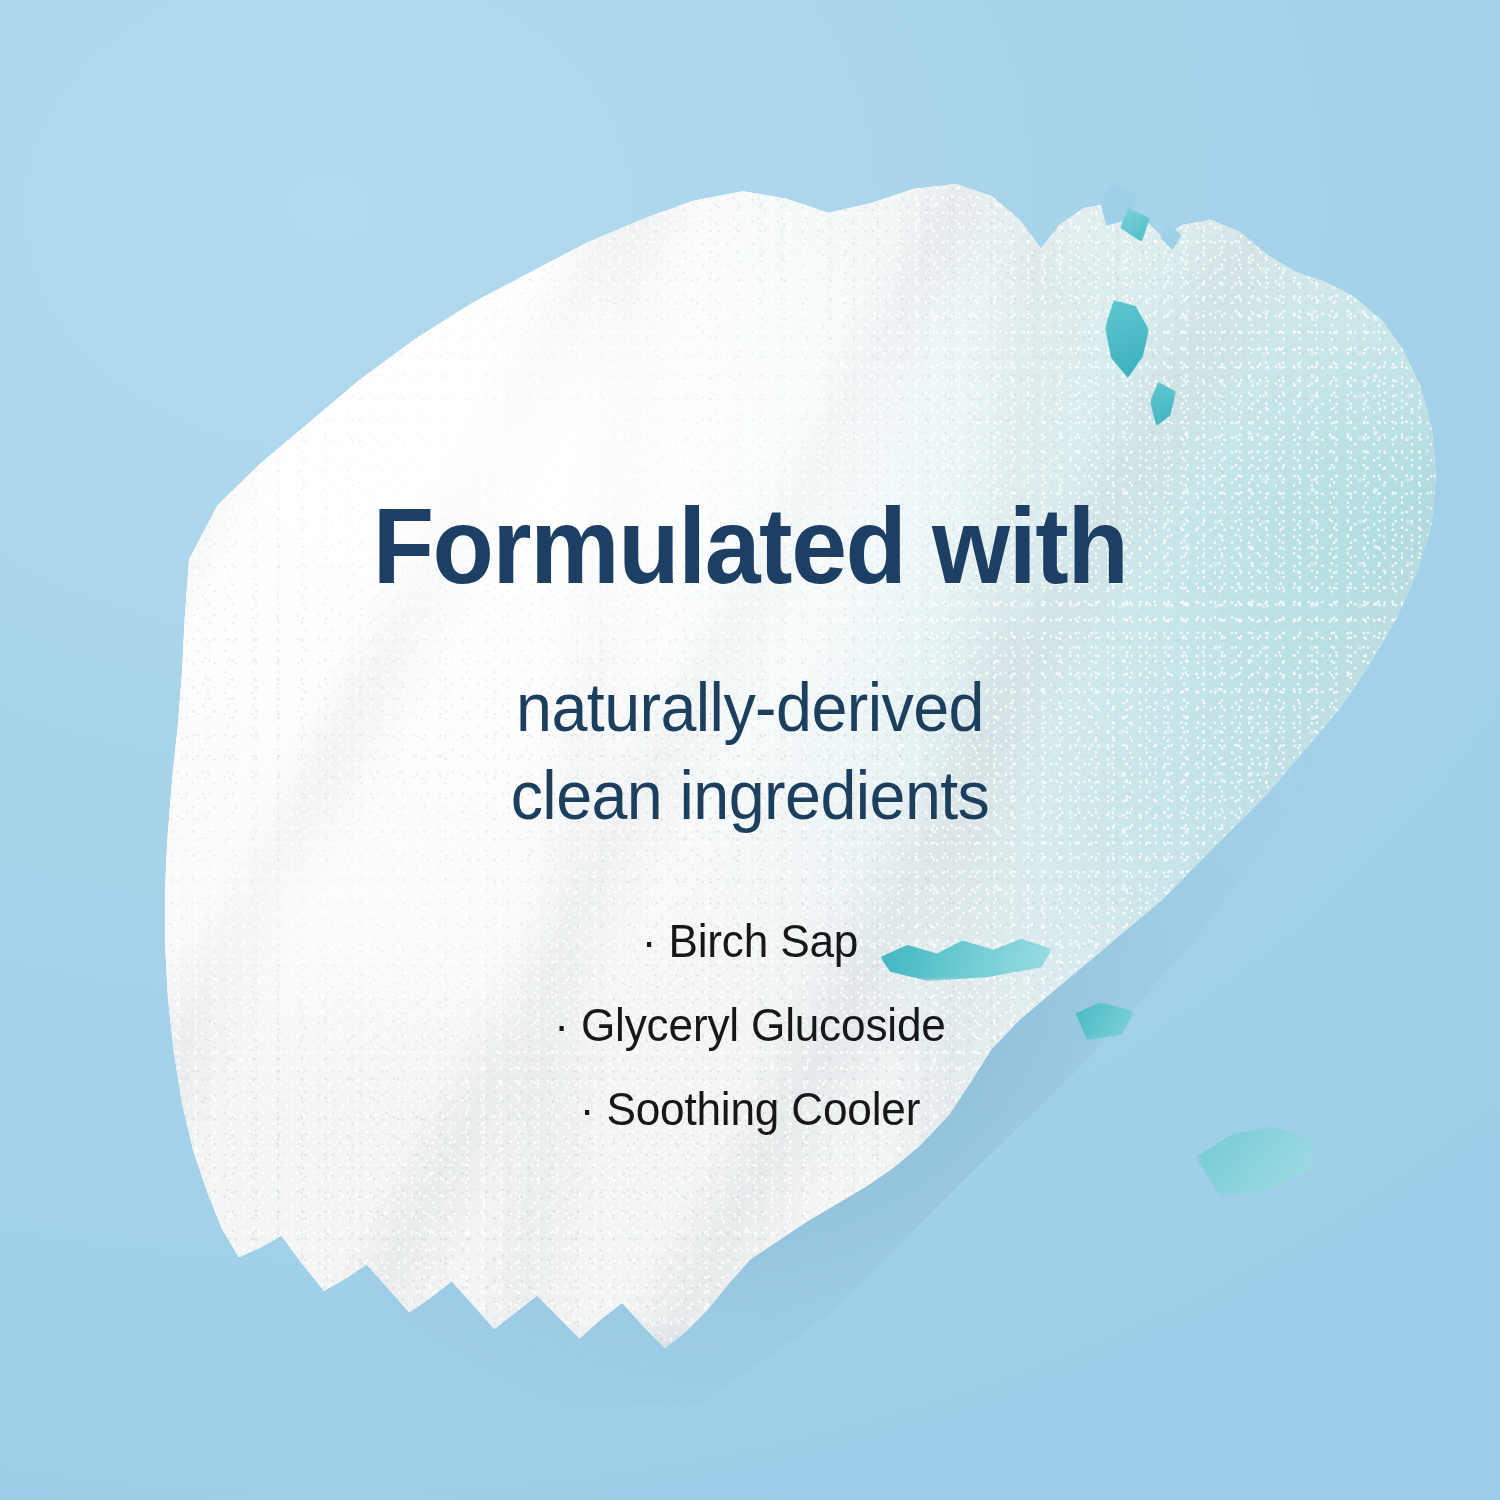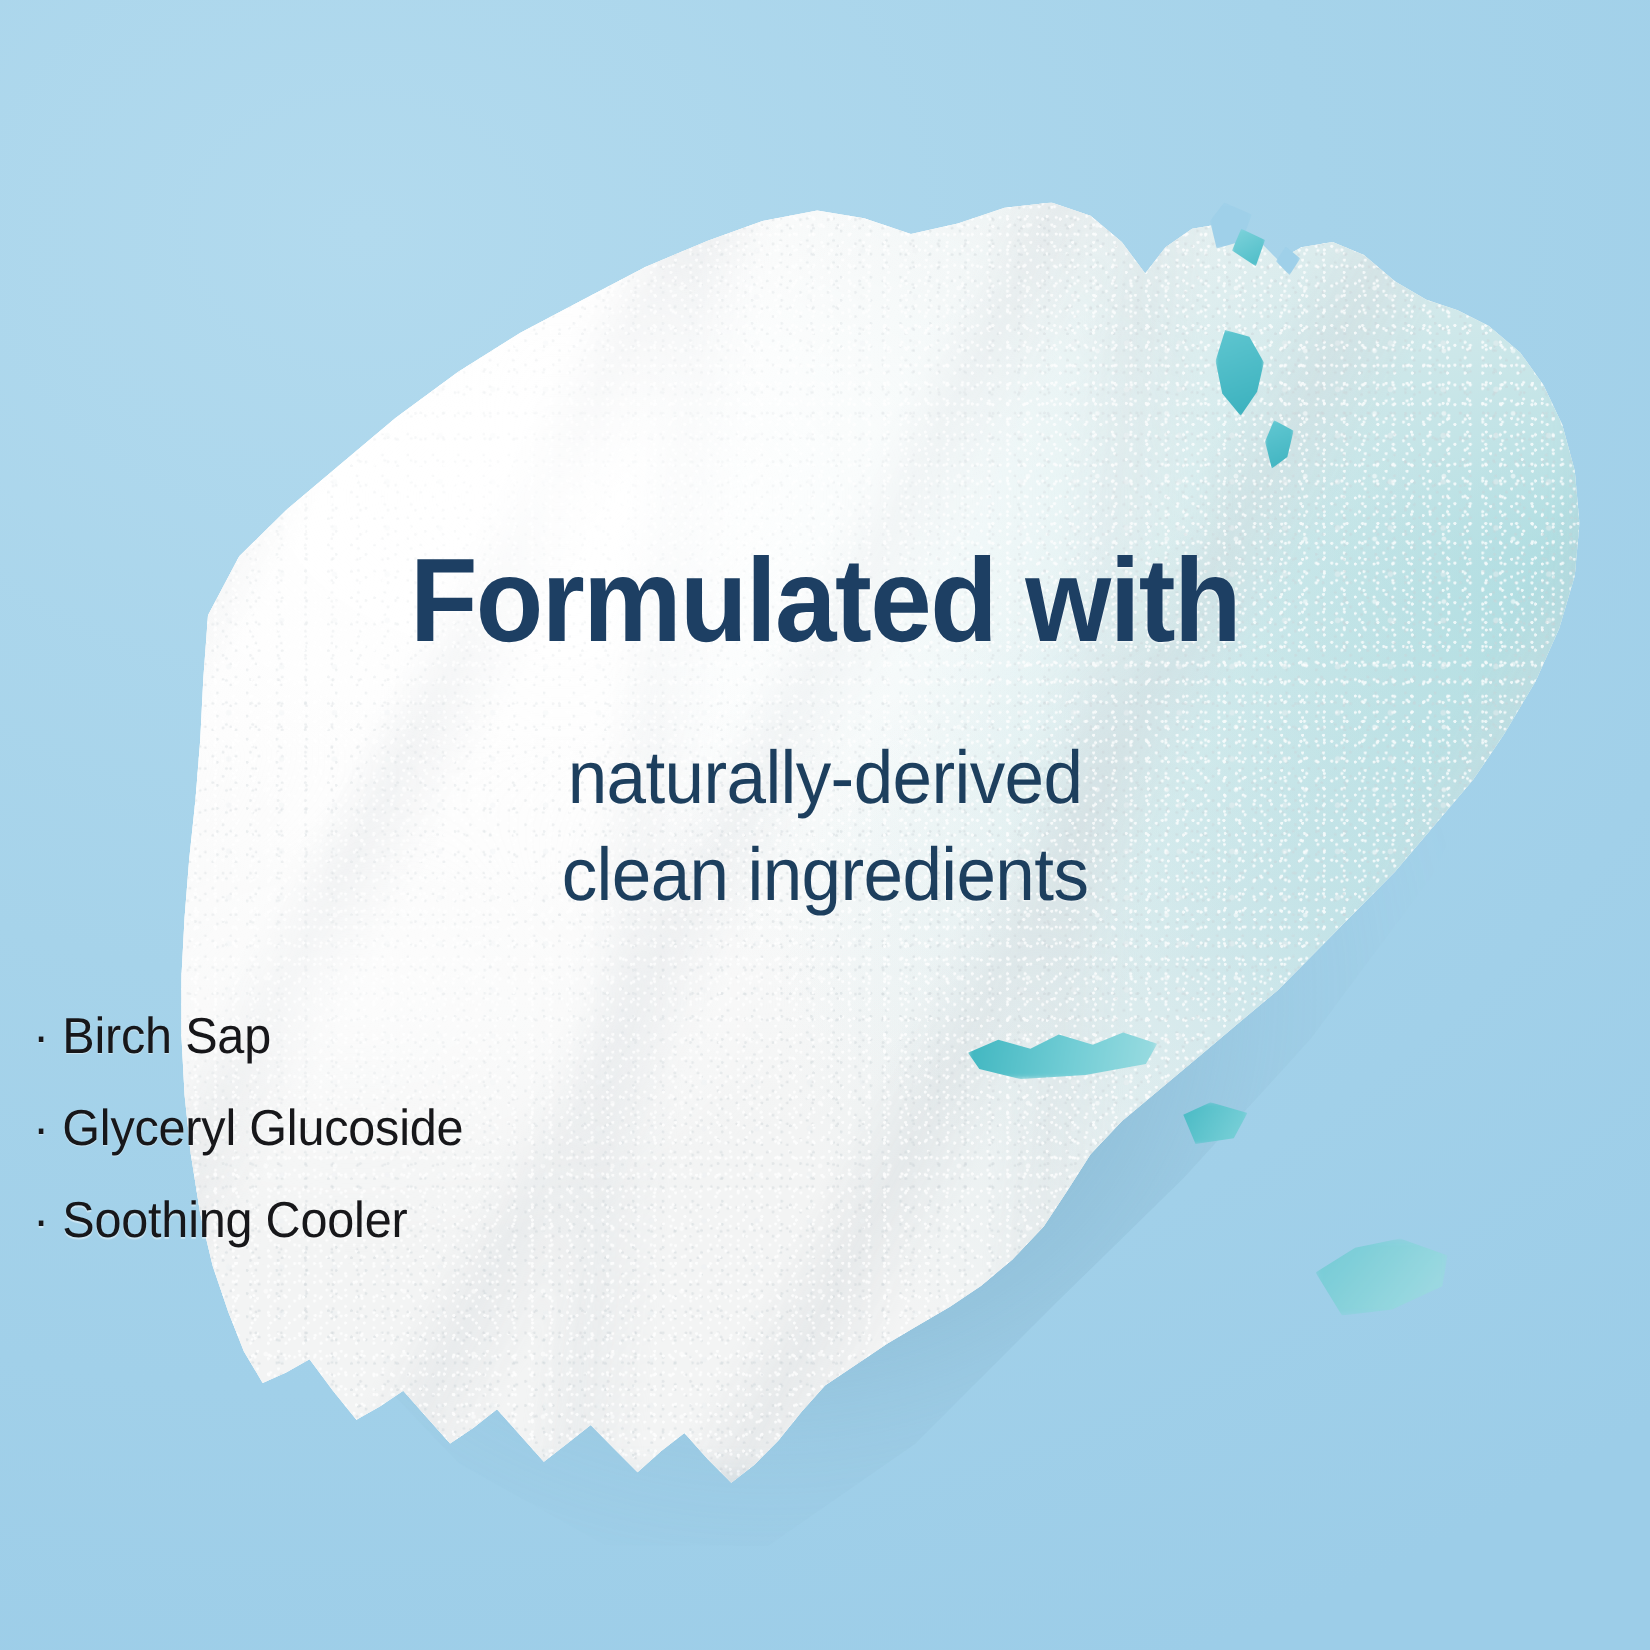--- a/index.html
+++ b/index.html
@@ -233,21 +233,21 @@
     transform: scaleX(0.95);
     text-shadow: 0 1px 2px rgba(255,255,255,0.55);
   }
   .subhead .ln { display: block; white-space: nowrap; }
 
   .ingredients {
     position: absolute;
     left: 0;
     top: 918px;
     width: 1500px;
-    text-align: left;
+    text-align: center;
   }
   .ingredients .item {
     display: block;
     font-size: 46px;
     line-height: 1.0;
     font-weight: 400;
     letter-spacing: -0.2px;
     color: #17171a;
     transform: scaleX(0.96);
     text-shadow: 0 1px 1px rgba(255,255,255,0.45);

